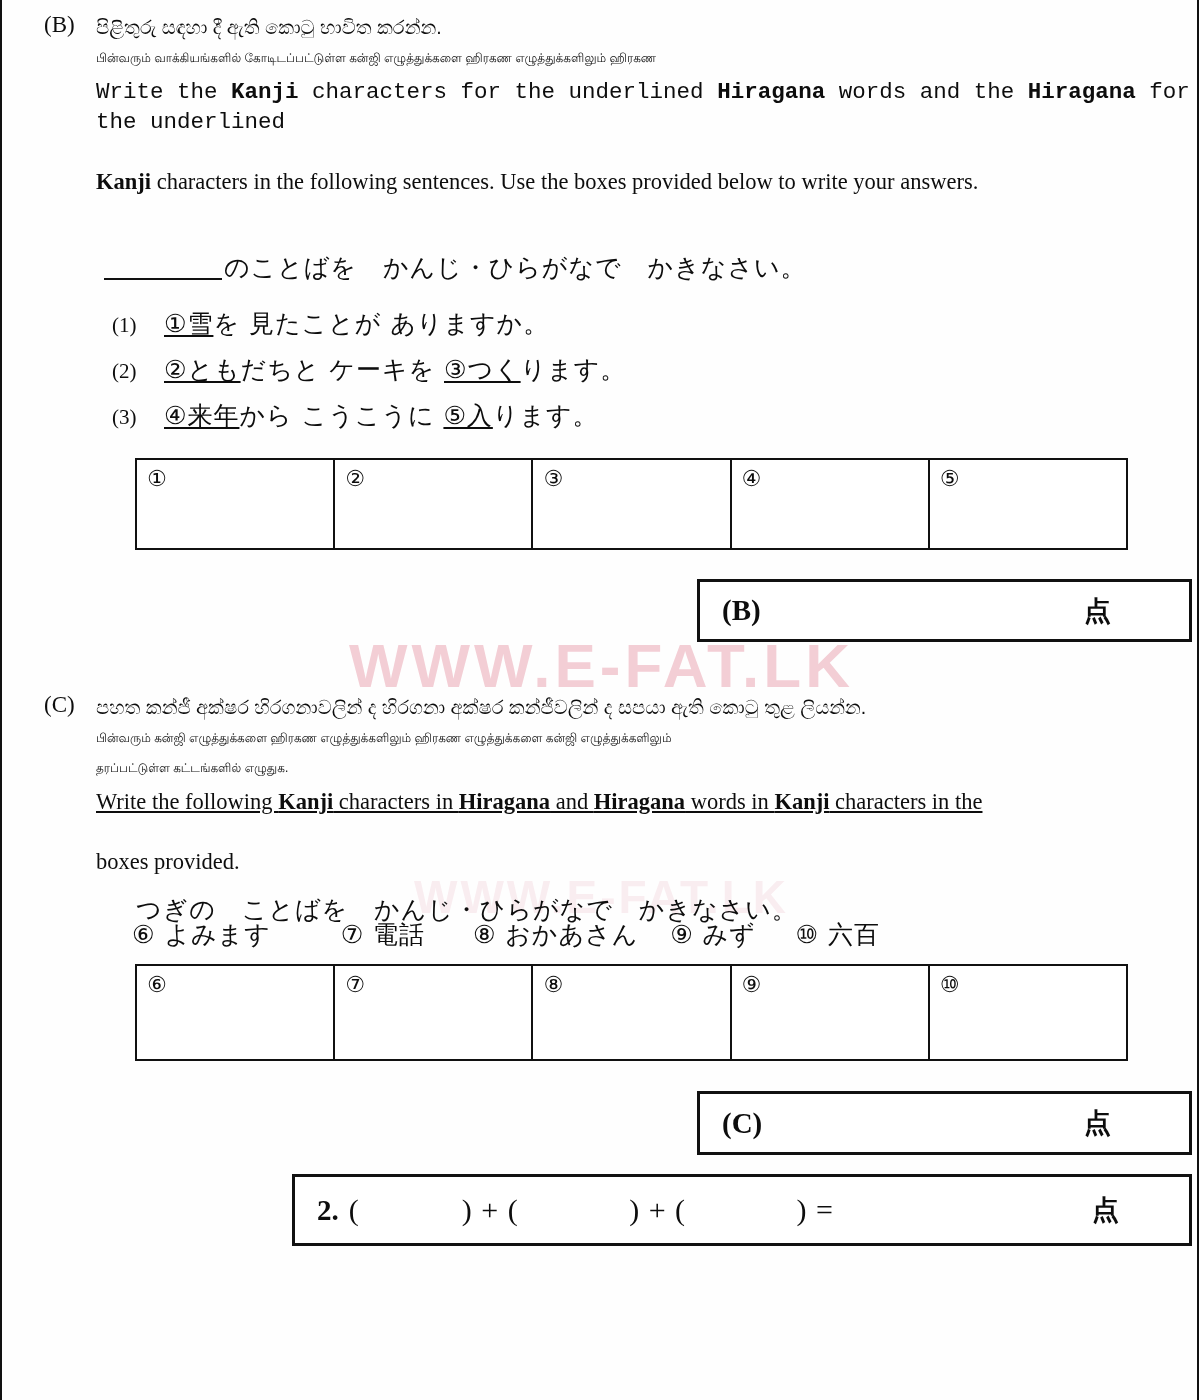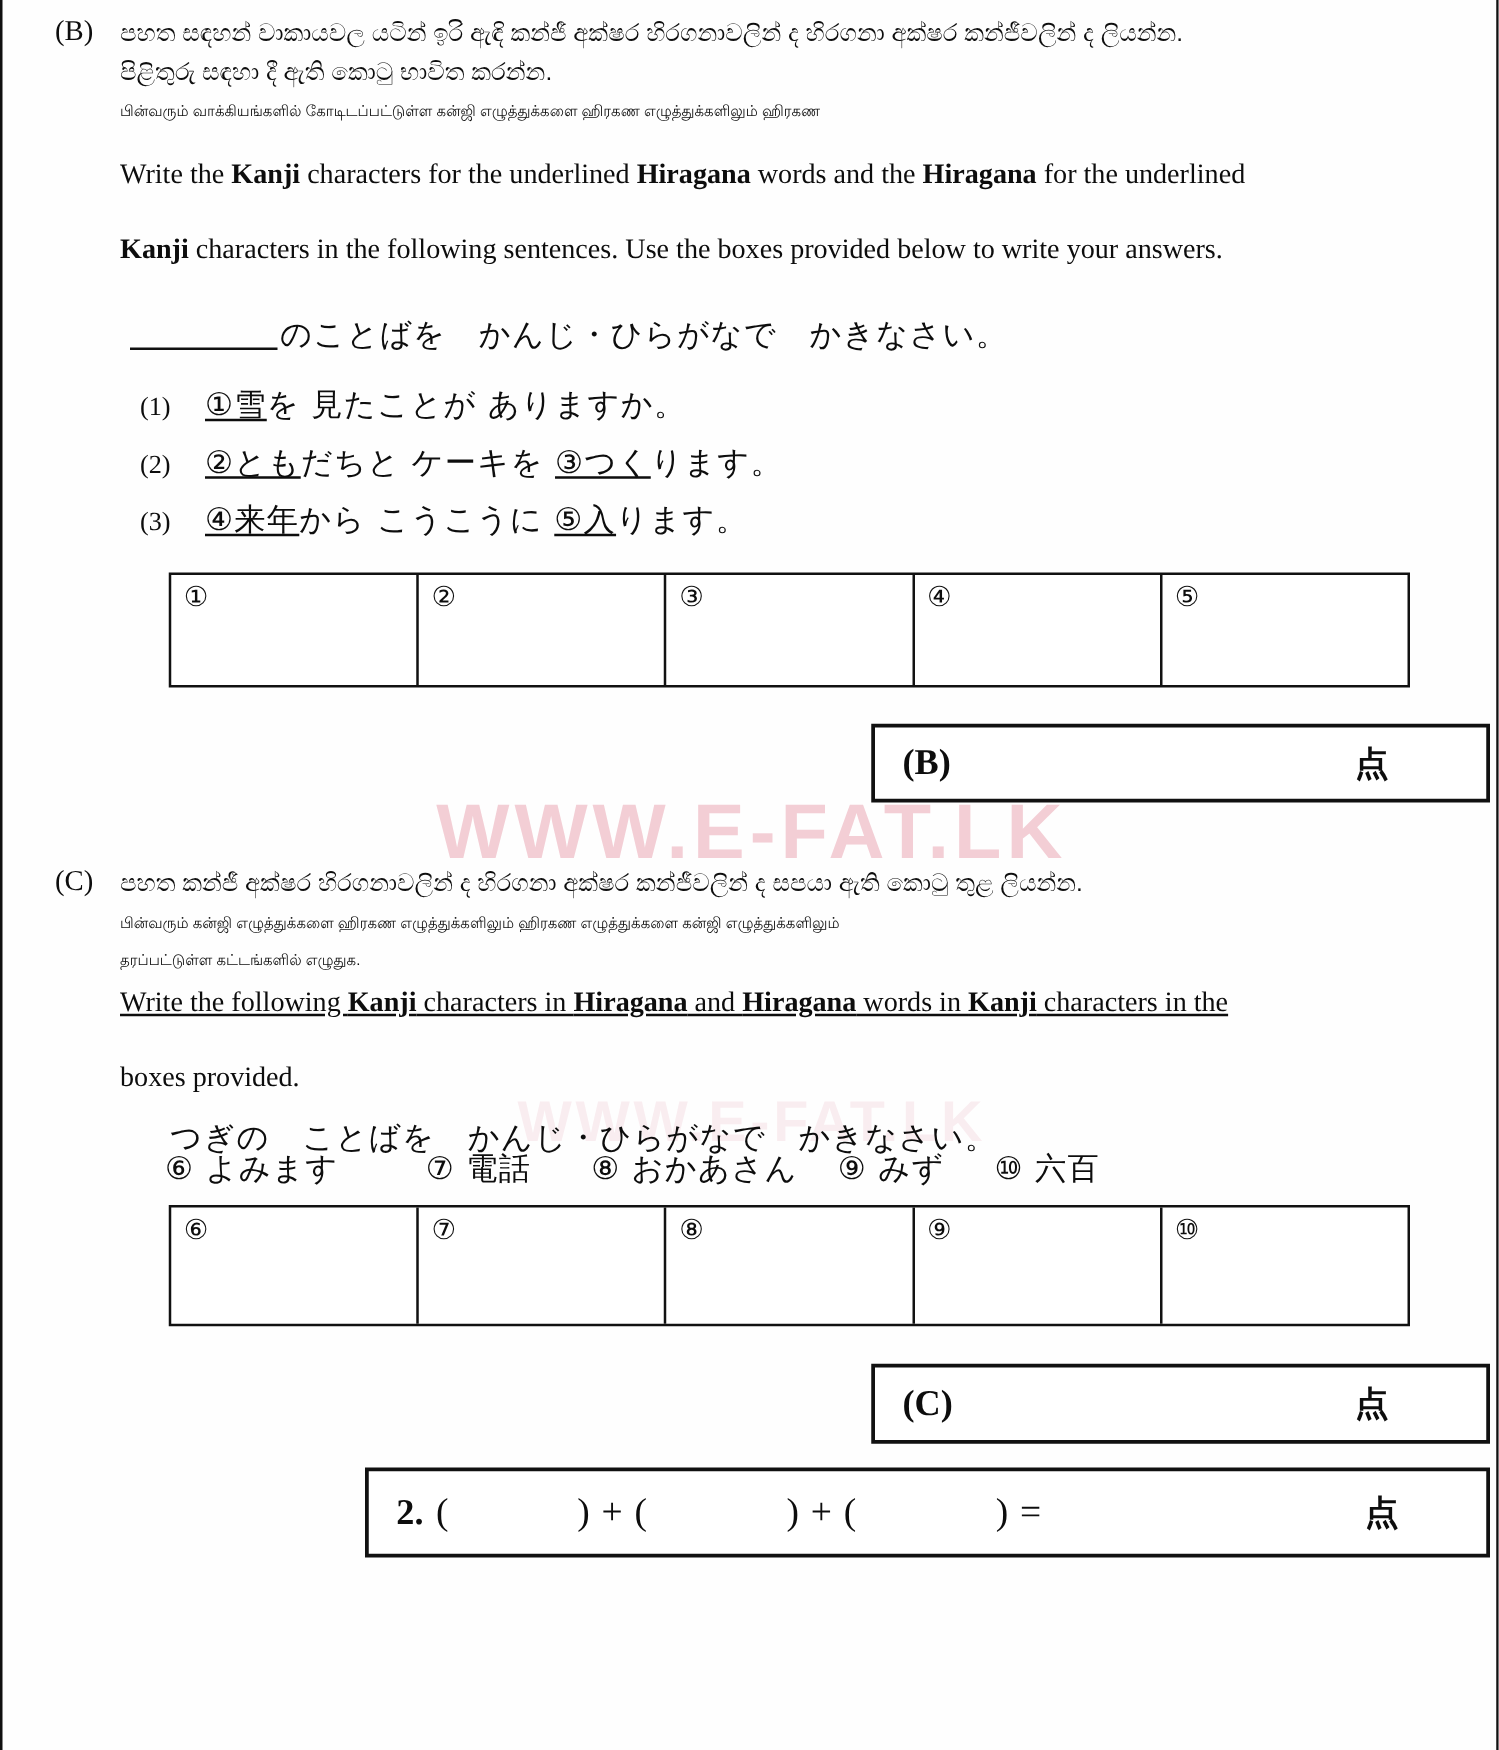--- a/index.html
+++ b/index.html
@@ -225,24 +225,23 @@
 <div id="page">
 
   <div id="watermark">WWW.E-FAT.LK</div>
   <div id="watermark2">WWW.E-FAT.LK</div>
 
   <div id="page-inner" class="layer">
 
     <div class="section" style="top:0px;">
       <div class="sec-label">(B)</div>
       <div class="sec-body">
-        <div class="si">පහත සඳහන් වාකායවල යටින් ඉරි ඇඳි කන්ජී අක්ෂර හිරගනාවලින් ද හිරගනා අක්ෂර කන්ජීවලින් ද ලියන්න.</div>
         <div class="si">පිළිතුරු සඳහා දී ඇති කොටු භාවිත කරන්න.</div>
         <div class="ta">பின்வரும் வாக்கியங்களில் கோடிடப்பட்டுள்ள கன்ஜி எழுத்துக்களை ஹிரகண எழுத்துக்களிலும் ஹிரகண</div>
-        <div class="en" style="margin-top:20px;">
+        <div class="en" style="margin-top:4px;font-family:Liberation Mono, monospace;">
           <span>Write the </span><b>Kanji</b><span> characters for the underlined </span><b>Hiragana</b><span> words and the </span><b>Hiragana</b><span> for the underlined</span>
         </div>
         <div class="en">
           <b>Kanji</b><span> characters in the following sentences. Use the boxes provided below to write your answers.</span>
         </div>
       </div>
     </div>
 
     <div class="section" style="top:236px;">
       <div class="sec-body" style="margin-left:60px;">

